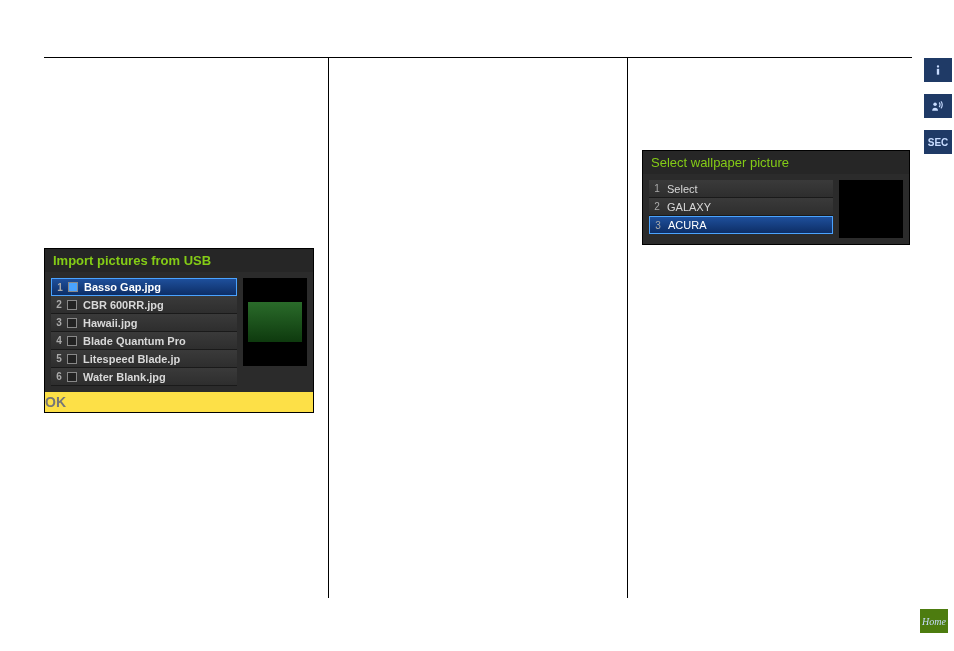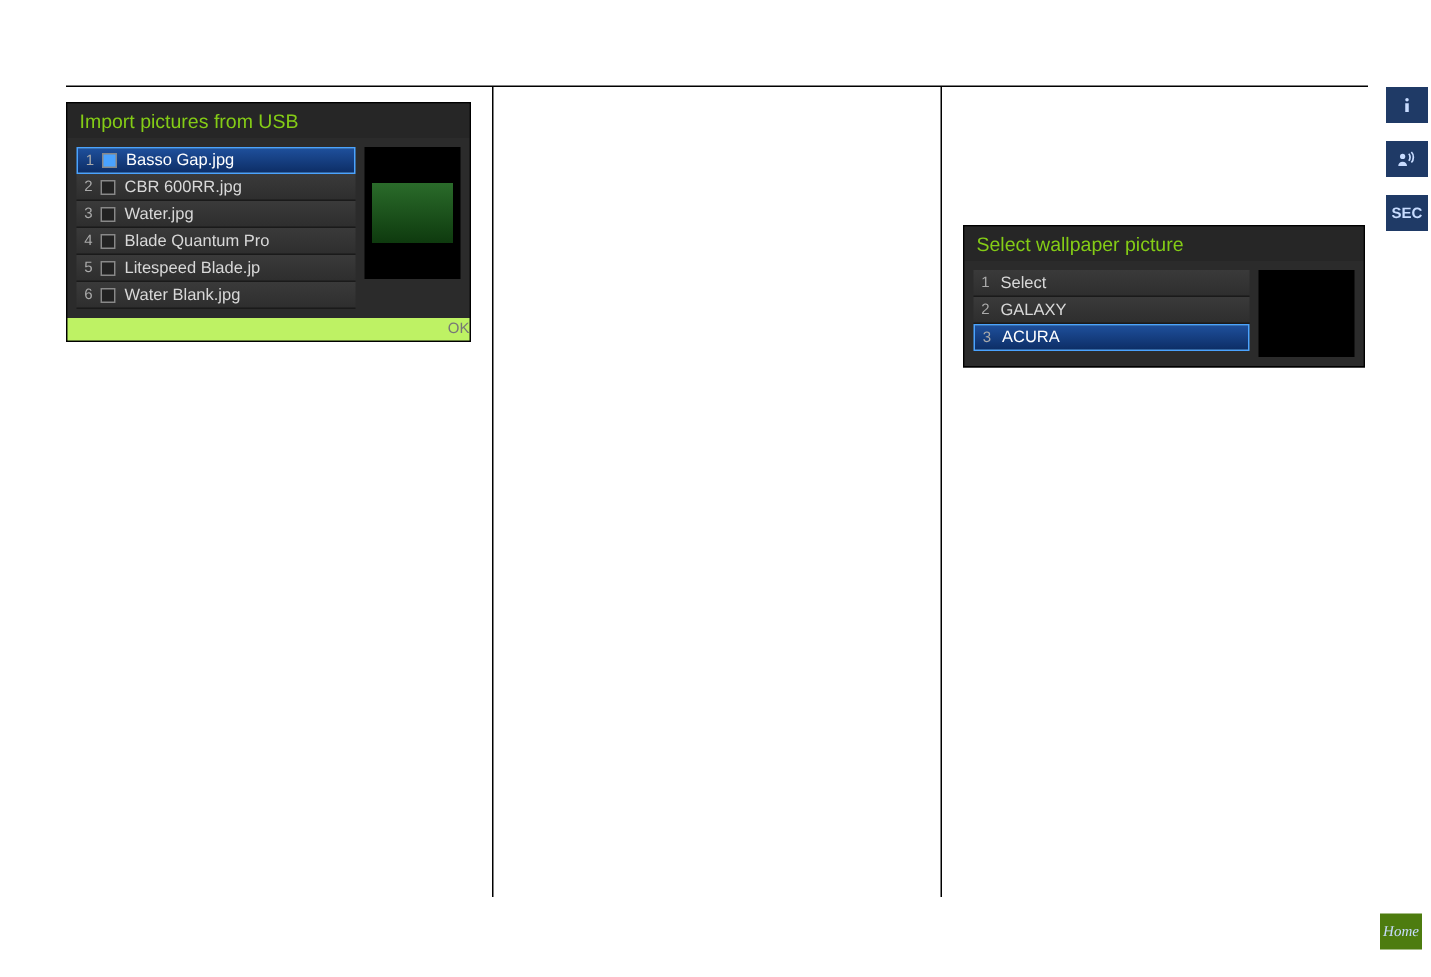--- a/index.html
+++ b/index.html
@@ -101,24 +101,24 @@
     background: #000;
     display: flex;
     align-items: center;
     justify-content: center;
   }
   .screen .thumb-inner {
     width: 54px; height: 40px;
     background: linear-gradient(#2a6b2a,#0e3a0e);
   }
   .screen .footer {
-    text-align: right;
-    font-size: 10px;
+    text-align: left;
+    font-size: 14px;
     color: #777;
-    background: #bef264;
+    background: #fde047;
     padding: 2px 0;
   }
 
   
   .sidebar {
     position: absolute;
     top: 58px;
     right: 2px;
     display: flex;
     flex-direction: column;
@@ -156,38 +156,38 @@
 </style>
 </head>
 <body>
 
 <div class="page">
   <div class="hrule"></div>
 
   <div class="cols">
 
     <div class="col left">
-      <div class="screen" style="width:270px;">
+      <div class="screen" style="width:270px;margin-top:180px;font-weight:bold;">
         <div class="titlebar">Import pictures from USB</div>
         <div class="body">
           <div class="list" id="import-list">
               <div class="row sel">
                 <span class="num">1</span>
                 <span class="chk checked"></span>
                 <span class="txt">Basso Gap.jpg</span>
               </div>
               <div class="row">
                 <span class="num">2</span>
                 <span class="chk"></span>
                 <span class="txt">CBR 600RR.jpg</span>
               </div>
               <div class="row">
                 <span class="num">3</span>
                 <span class="chk"></span>
-                <span class="txt">Water.jpg</span>
+                <span class="txt">Hawaii.jpg</span>
               </div>
               <div class="row">
                 <span class="num">4</span>
                 <span class="chk"></span>
                 <span class="txt">Blade Quantum Pro</span>
               </div>
               <div class="row">
                 <span class="num">5</span>
                 <span class="chk"></span>
                 <span class="txt">Litespeed Blade.jp</span>

